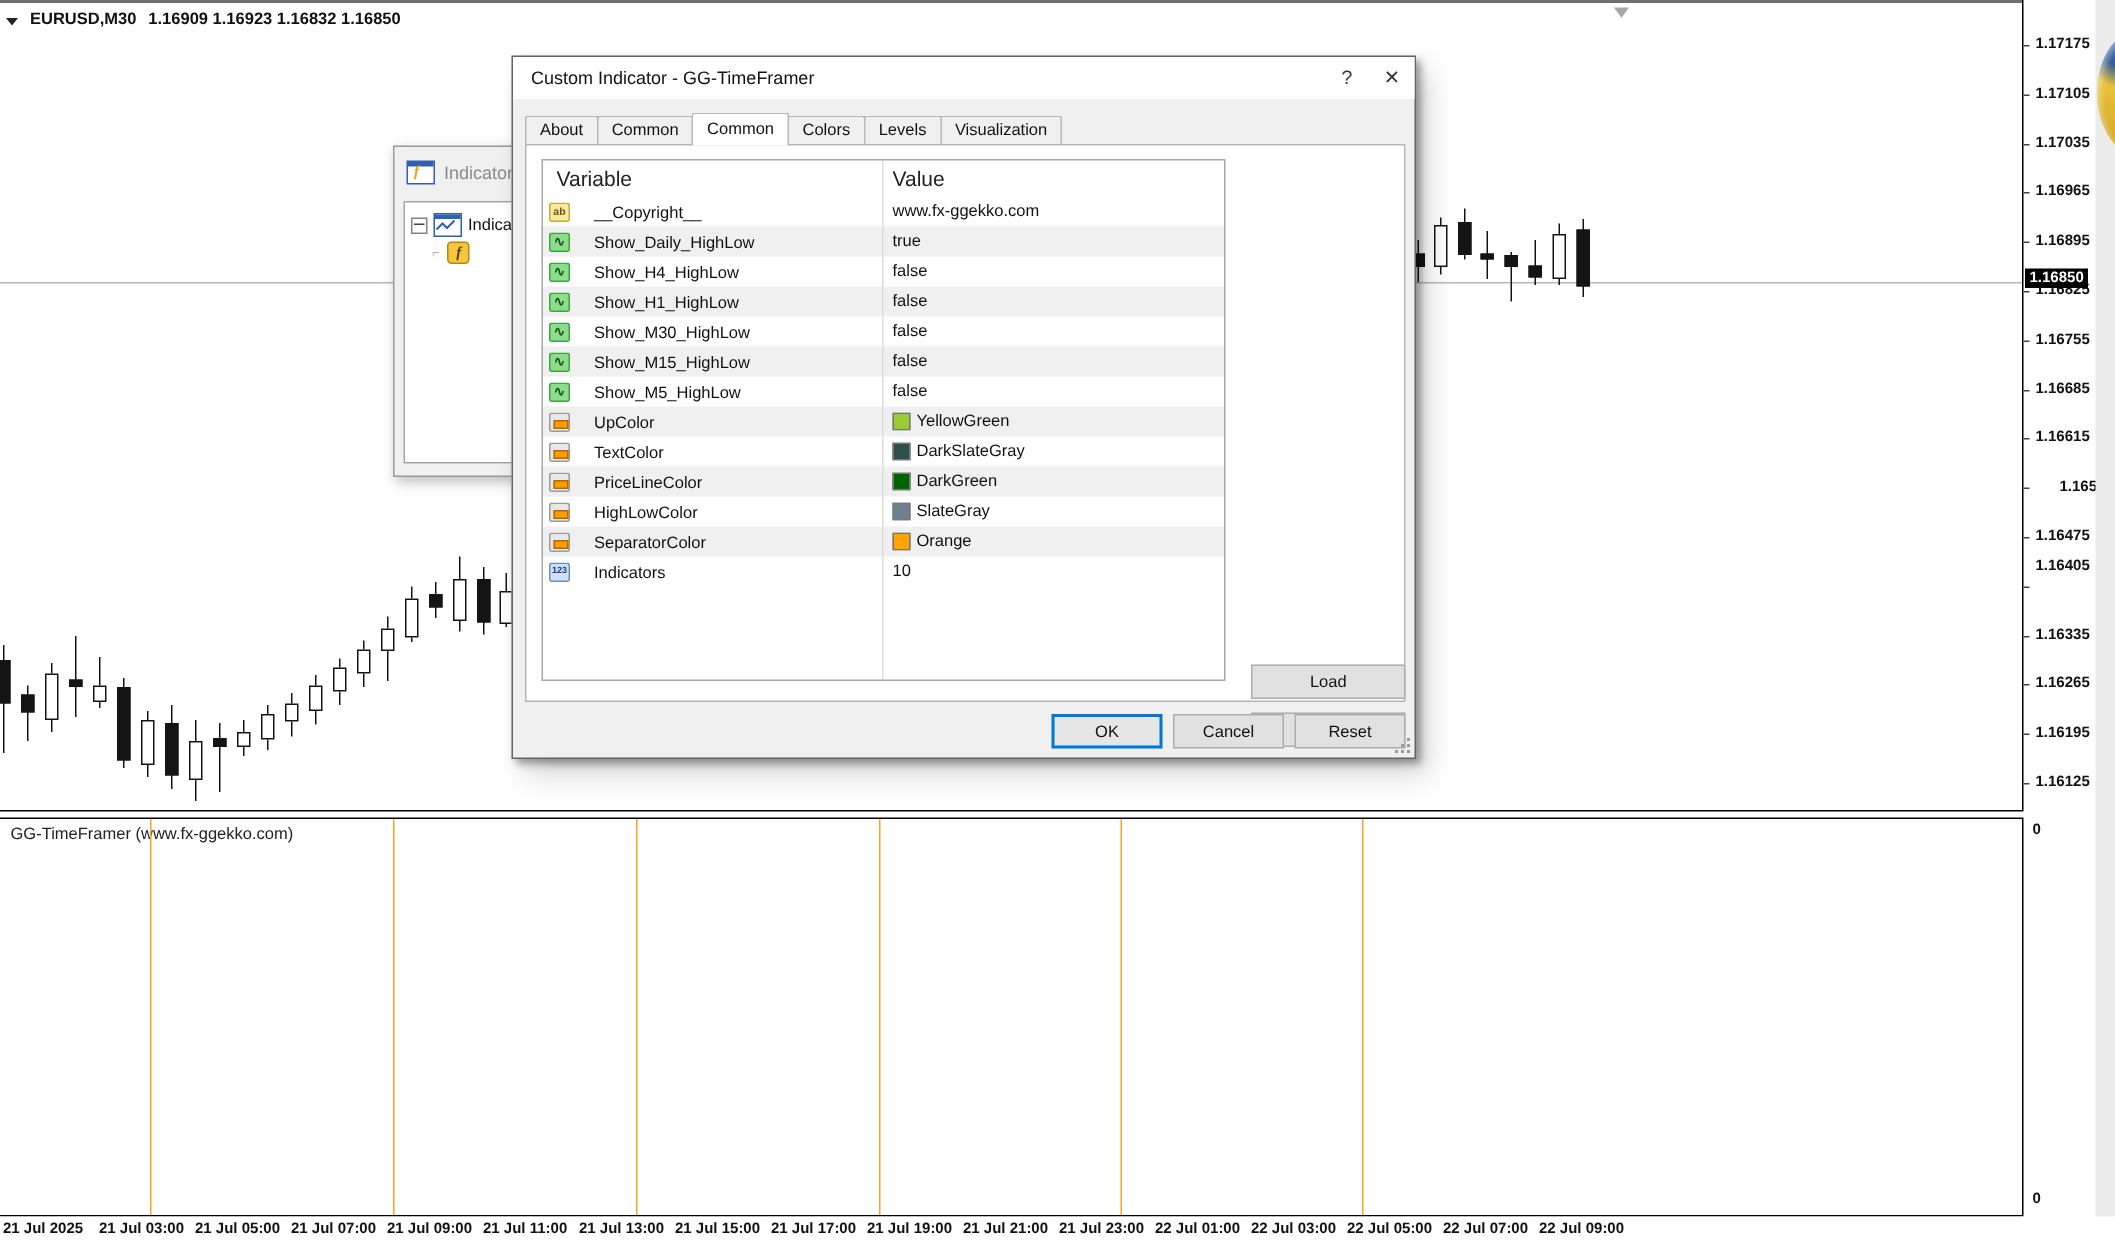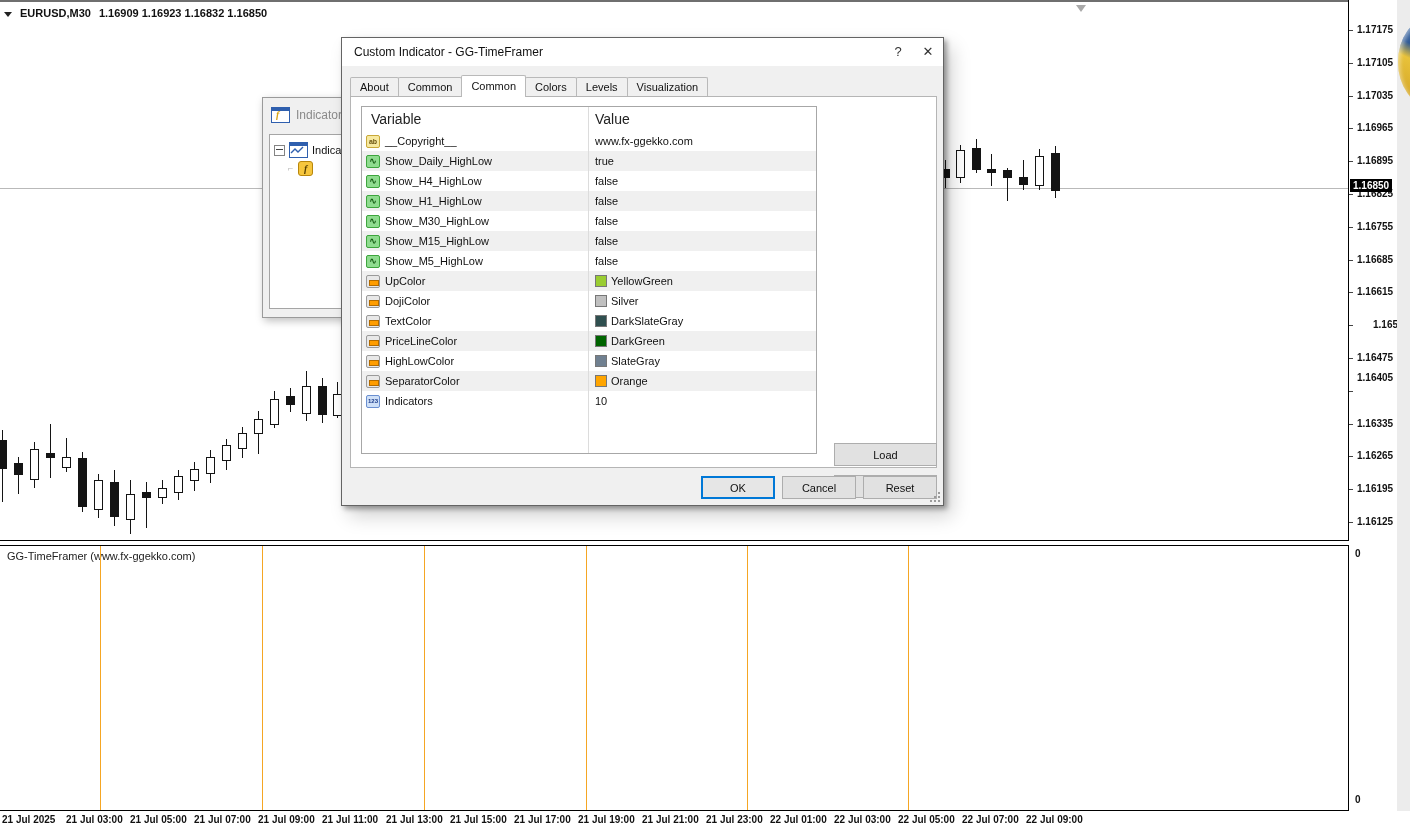--- a/index.html
+++ b/index.html
@@ -71,21 +71,21 @@
        border:1px solid #b9b9b9;border-bottom:none;border-radius:2px 2px 0 0;margin-right:-1px;}
   .tab.active{background:#fff;height:21px;line-height:20px;margin-bottom:-1px;position:relative;z-index:4;}
   #tabpage{position:absolute;left:8px;top:58px;width:587px;height:372px;background:#fff;border:1px solid #b5b5b5;box-sizing:border-box;}
   #param-table{position:absolute;left:10px;top:9px;width:456px;height:348px;border:1px solid #a7a7a7;background:#fff;box-sizing:border-box;overflow:hidden;}
   #col-divider{position:absolute;left:226px;top:0;bottom:0;width:1px;background:#dcdcdc;}
   .thead{display:flex;height:24px;line-height:24px;font-size:14px;color:#222;}
   .thead .c1{width:226px;padding-left:9px;box-sizing:border-box;}
   .thead .c2{flex:1;padding-left:7px;box-sizing:border-box;}
   .trow{display:flex;height:20px;align-items:center;font-size:11px;}
   .trow.alt{background:#f0f0f0;}
-  .trow .c1{width:226px;display:flex;align-items:center;gap:5px;padding-left:4px;box-sizing:border-box;overflow:hidden;}
+  .trow .c1{width:226px;display:flex;align-items:flex-end;gap:16px;padding-left:4px;box-sizing:border-box;overflow:hidden;}
   .trow .c2{flex:1;display:flex;align-items:center;gap:4px;padding-left:7px;box-sizing:border-box;overflow:hidden;}
   .p-icon{width:14px;height:13px;flex:0 0 auto;display:inline-flex;align-items:center;justify-content:center;
           font-size:7px;font-weight:700;border:1px solid #999;box-sizing:border-box;border-radius:2px;}
   .p-icon.string{background:#f7e9a0;border-color:#c8a838;color:#6b5410;}
   .p-icon.bool{background:#8fdc8f;border-color:#3da53d;color:#145c14;font-size:9px;}
   .p-icon.color{background:#e8e8e8;border-color:#9a9a9a;position:relative;}
   .p-icon.color::after{content:"";position:absolute;left:2px;top:4px;width:8px;height:4px;background:#ff9d00;border:1px solid #b36b00;}
   .p-icon.int{background:#cfe0f7;border-color:#6a8fd0;color:#1a3a8a;font-size:6px;letter-spacing:0;}
   .swatch{width:12px;height:12px;border:1px solid #777;flex:0 0 auto;box-sizing:border-box;}
   .btn{position:absolute;height:23px;background:#e1e1e1;border:1px solid #adadad;font-size:11px;color:#111;
@@ -366,30 +366,20 @@
                 <div>UpColor</div>
               </div>
               <div class="c2">
                 <div class="swatch" style="background: rgb(154, 205, 50);"></div>
                 <div>YellowGreen</div>
               </div>
             </div>
             <div class="trow">
               <div class="c1">
                 <div class="p-icon color"></div>
-                <div>DojiColor</div>
-              </div>
-              <div class="c2">
-                <div class="swatch" style="background: rgb(192, 192, 192);"></div>
-                <div>Silver</div>
-              </div>
-            </div>
-            <div class="trow">
-              <div class="c1">
-                <div class="p-icon color"></div>
                 <div>TextColor</div>
               </div>
               <div class="c2">
                 <div class="swatch" style="background: rgb(47, 79, 79);"></div>
                 <div>DarkSlateGray</div>
               </div>
             </div>
             <div class="trow alt">
               <div class="c1">
                 <div class="p-icon color"></div>

